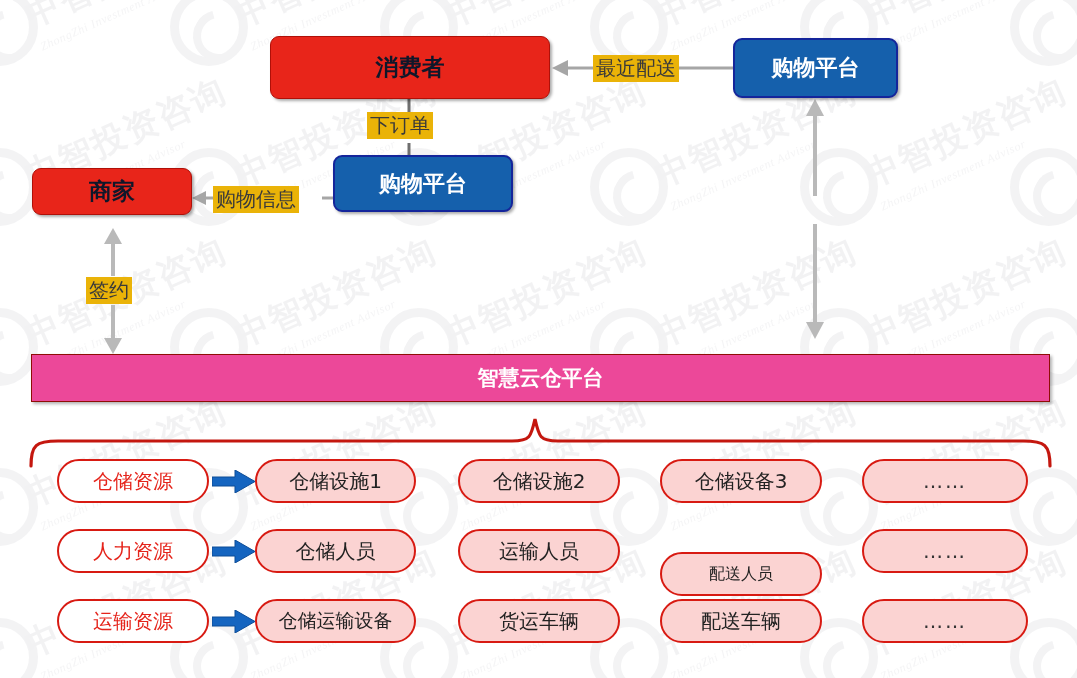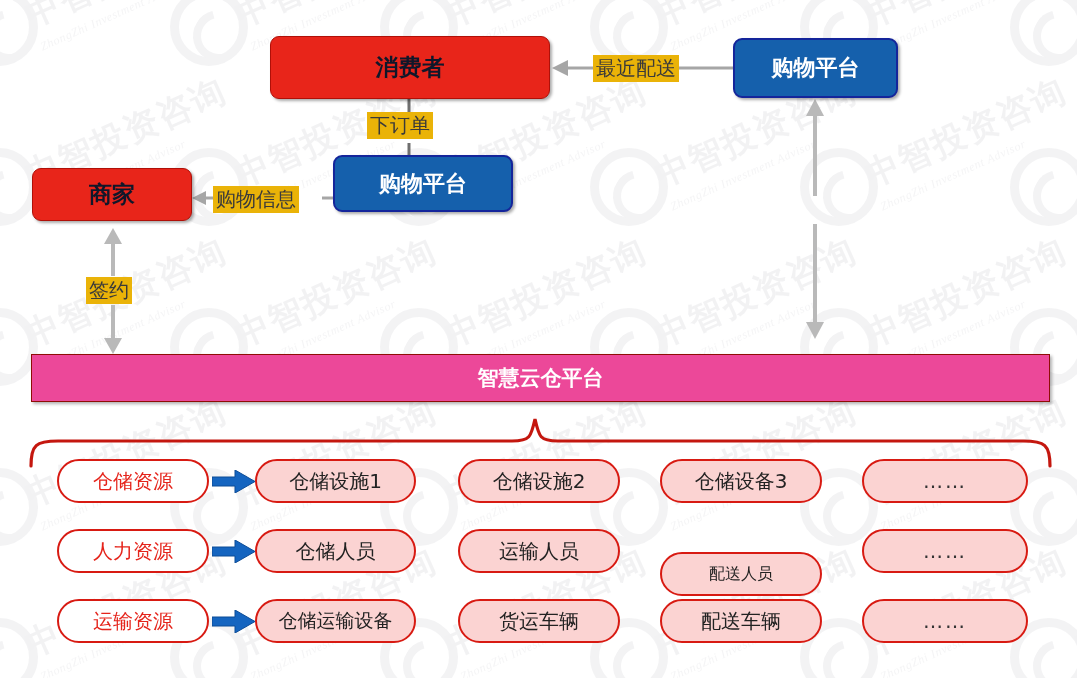--- a/index.html
+++ b/index.html
@@ -301,21 +301,21 @@
   </div>
 
   <div class="node node-blue cjk" style="left:733px;top:38px;width:165px;height:60px;font-size:22px;">
     <span>购物平台</span>
   </div>
 
   <div class="elabel cjk" style="left:593px;top:55px;font-size:20px;">最近配送</div>
 
   <div class="elabel cjk" style="left:367px;top:112px;font-size:20px;">下订单</div>
 
-  <div class="node node-red cjk" style="left:32px;top:168px;width:160px;height:53px;font-size:23px;">
+  <div class="node node-red cjk" style="left:32px;top:168px;width:160px;height:47px;font-size:23px;">
     <span>商家</span>
   </div>
 
   <div class="node node-blue cjk" style="left:333px;top:155px;width:180px;height:57px;font-size:22px;">
     <span>购物平台</span>
   </div>
 
   <div class="elabel cjk" style="left:213px;top:186px;font-size:20px;">购物信息</div>
 
   <div class="elabel cjk" style="left:86px;top:277px;font-size:20px;">签约</div>

